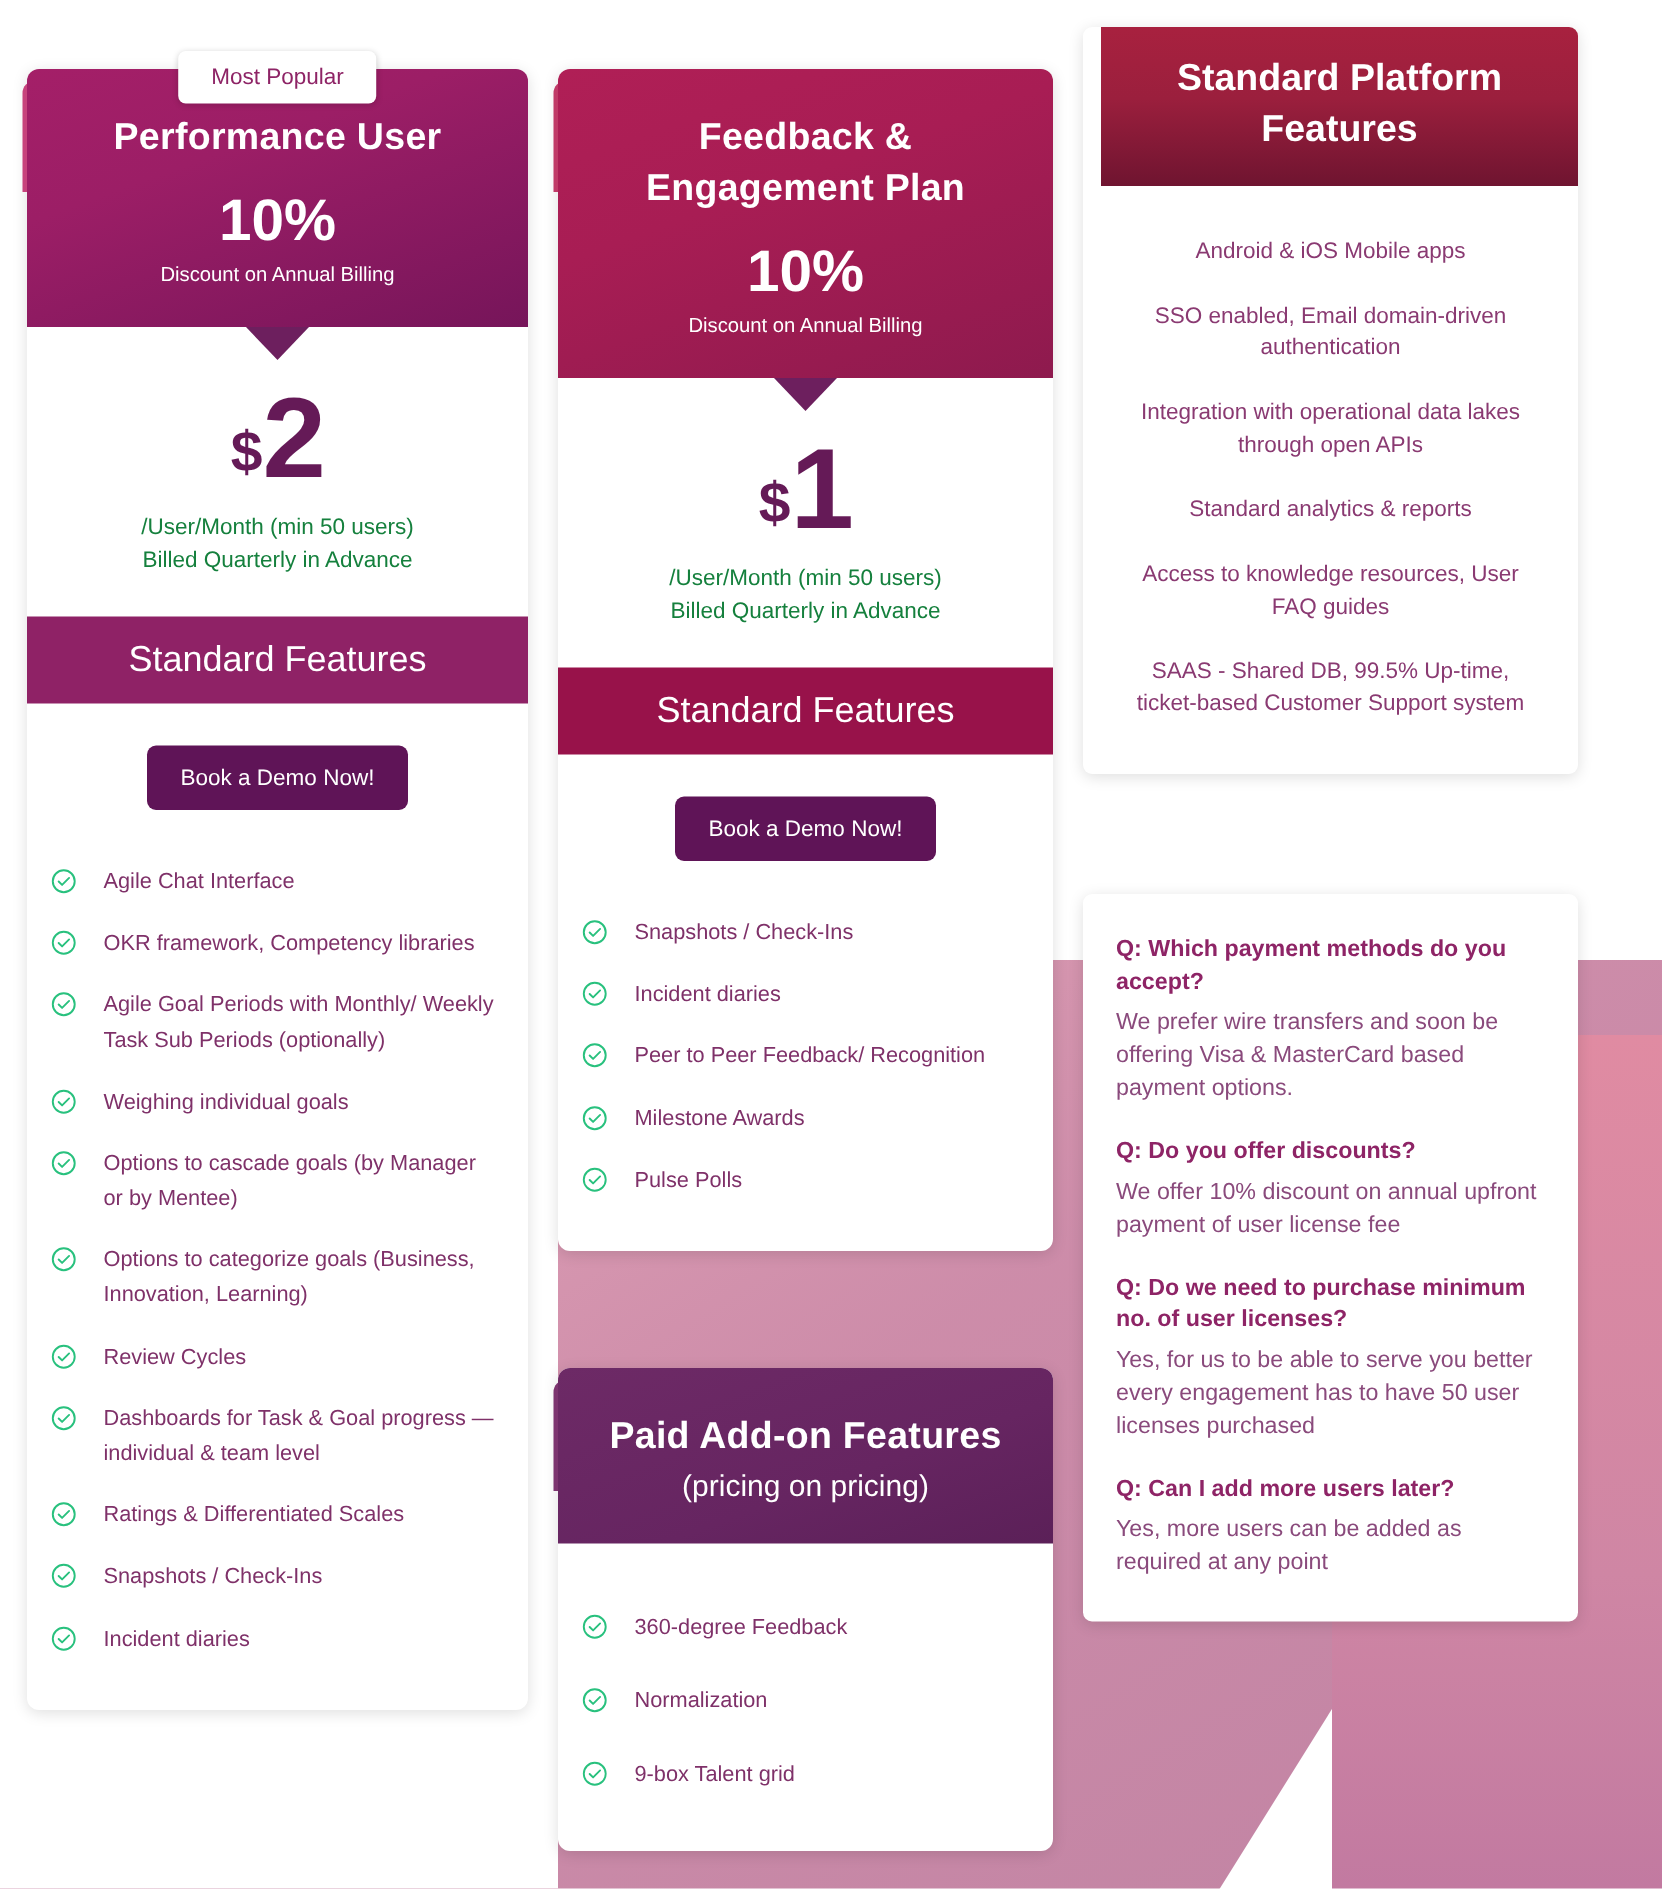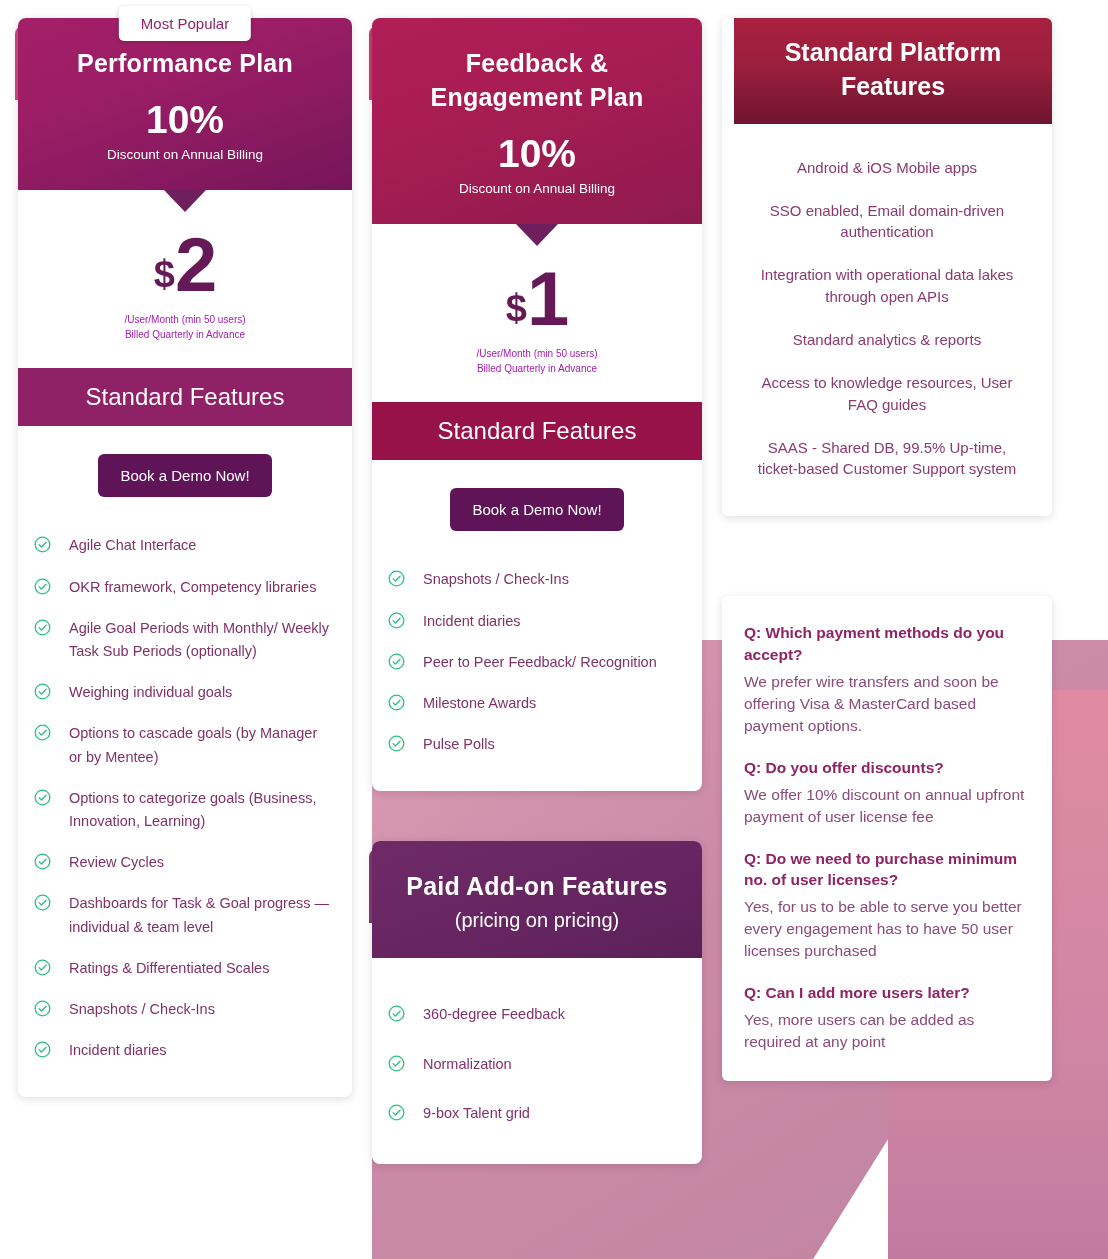--- a/index.html
+++ b/index.html
@@ -63,20 +63,21 @@
   .col-2 { width: 330px; }
   .col-3 { width: 330px; display: flex; flex-direction: column; gap: 80px; }
 
   
   .card {
     position: relative;
     background: #ffffff;
     border-radius: 8px;
     box-shadow: 0 2px 10px rgba(0,0,0,.13);
     overflow: visible;
+    margin-top: 28px;
   }
 
   .ribbon-fold {
     position: absolute;
     left: -3px;
     top: 8px;
     width: 74px;
     height: 74px;
     border-top-left-radius: 8px;
     z-index: 0;
@@ -151,22 +152,22 @@
     font-weight: bold;
     line-height: .92;
     display: inline-flex;
     align-items: flex-end;
     justify-content: center;
   }
   .price .cur { font-size: 38px; padding-bottom: 8px; }
   .price .amt { font-size: 76px; letter-spacing: -1px; }
 
   .price-note {
-    color: #a21caf;
-    font-size: 10px;
+    color: #15803d;
+    font-size: 15px;
     line-height: 1.45;
     margin-top: 14px;
     padding: 0 14px;
   }
 
   .section-bar {
     color: #ffffff;
     text-align: center;
     font-size: 24px;
     padding: 15px 10px;
@@ -261,21 +262,21 @@
 </div>
 
 <div class="page">
 
   <div class="col col-1">
     <div class="card">
       <div class="ribbon-fold fold-a"></div>
       <div class="badge">Most Popular</div>
 
       <div class="card-head head-perf">
-        <div class="plan-title">Performance Plan</div>
+        <div class="plan-title">Performance User</div>
         <div class="plan-pct">10%</div>
         <div class="plan-pct-sub">Discount on Annual Billing</div>
       </div>
 
       <div class="arrow-down"></div>
 
       <div class="price-block">
         <div class="price">
           <span class="cur">$</span>
           <span class="amt">2</span>

